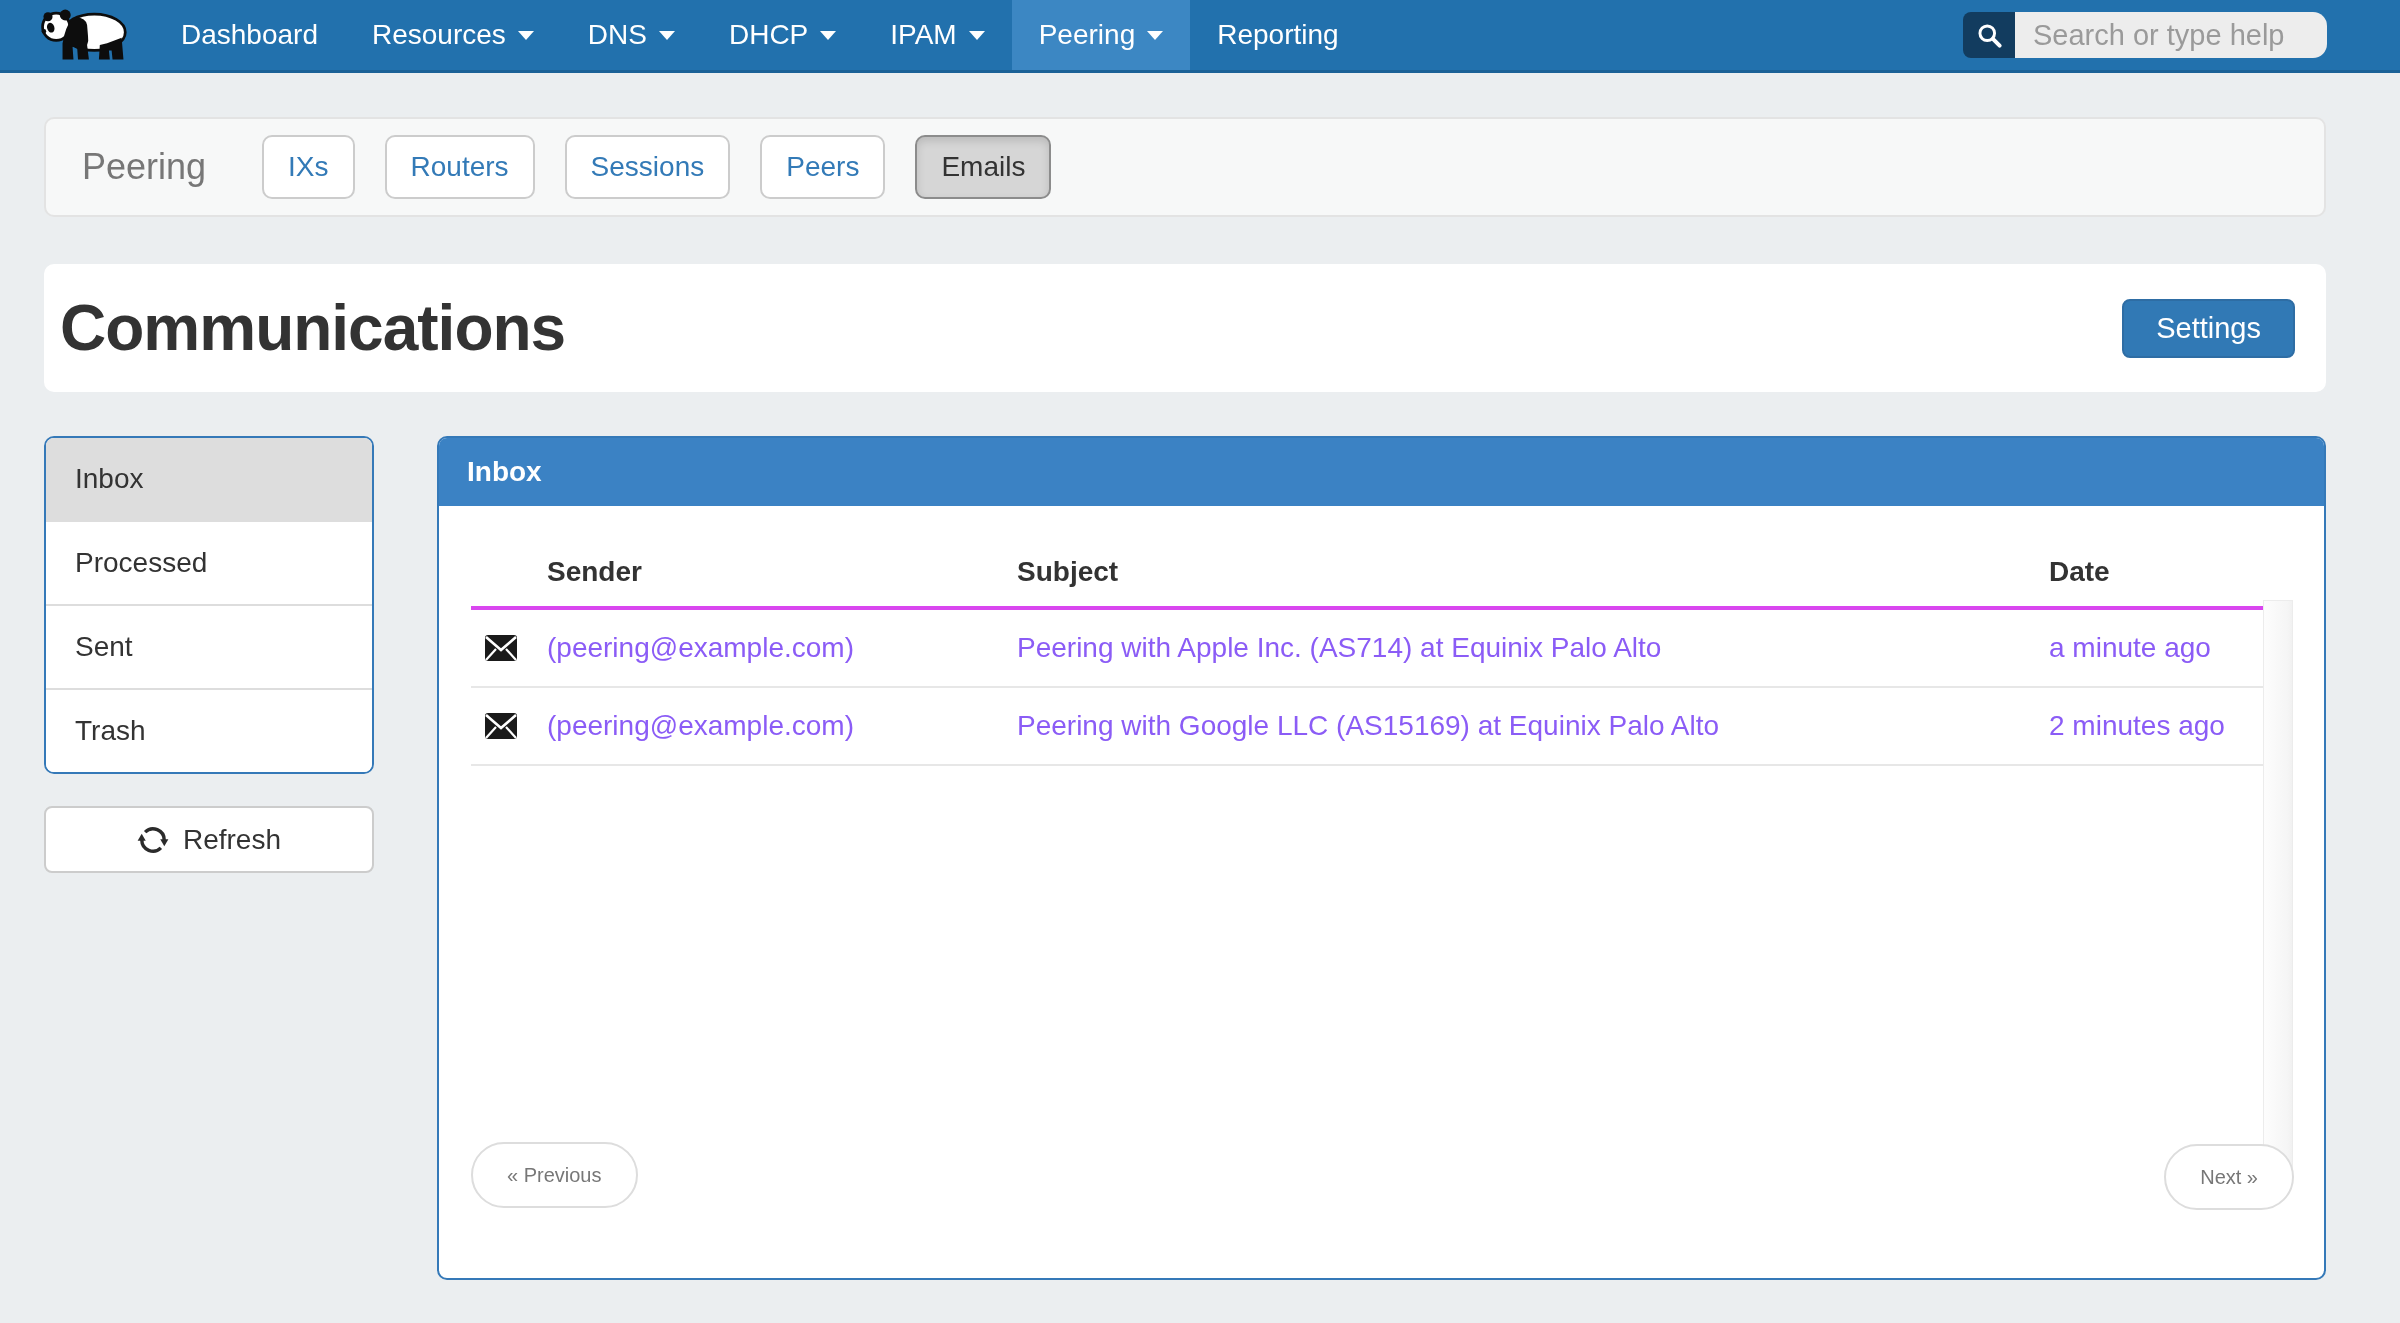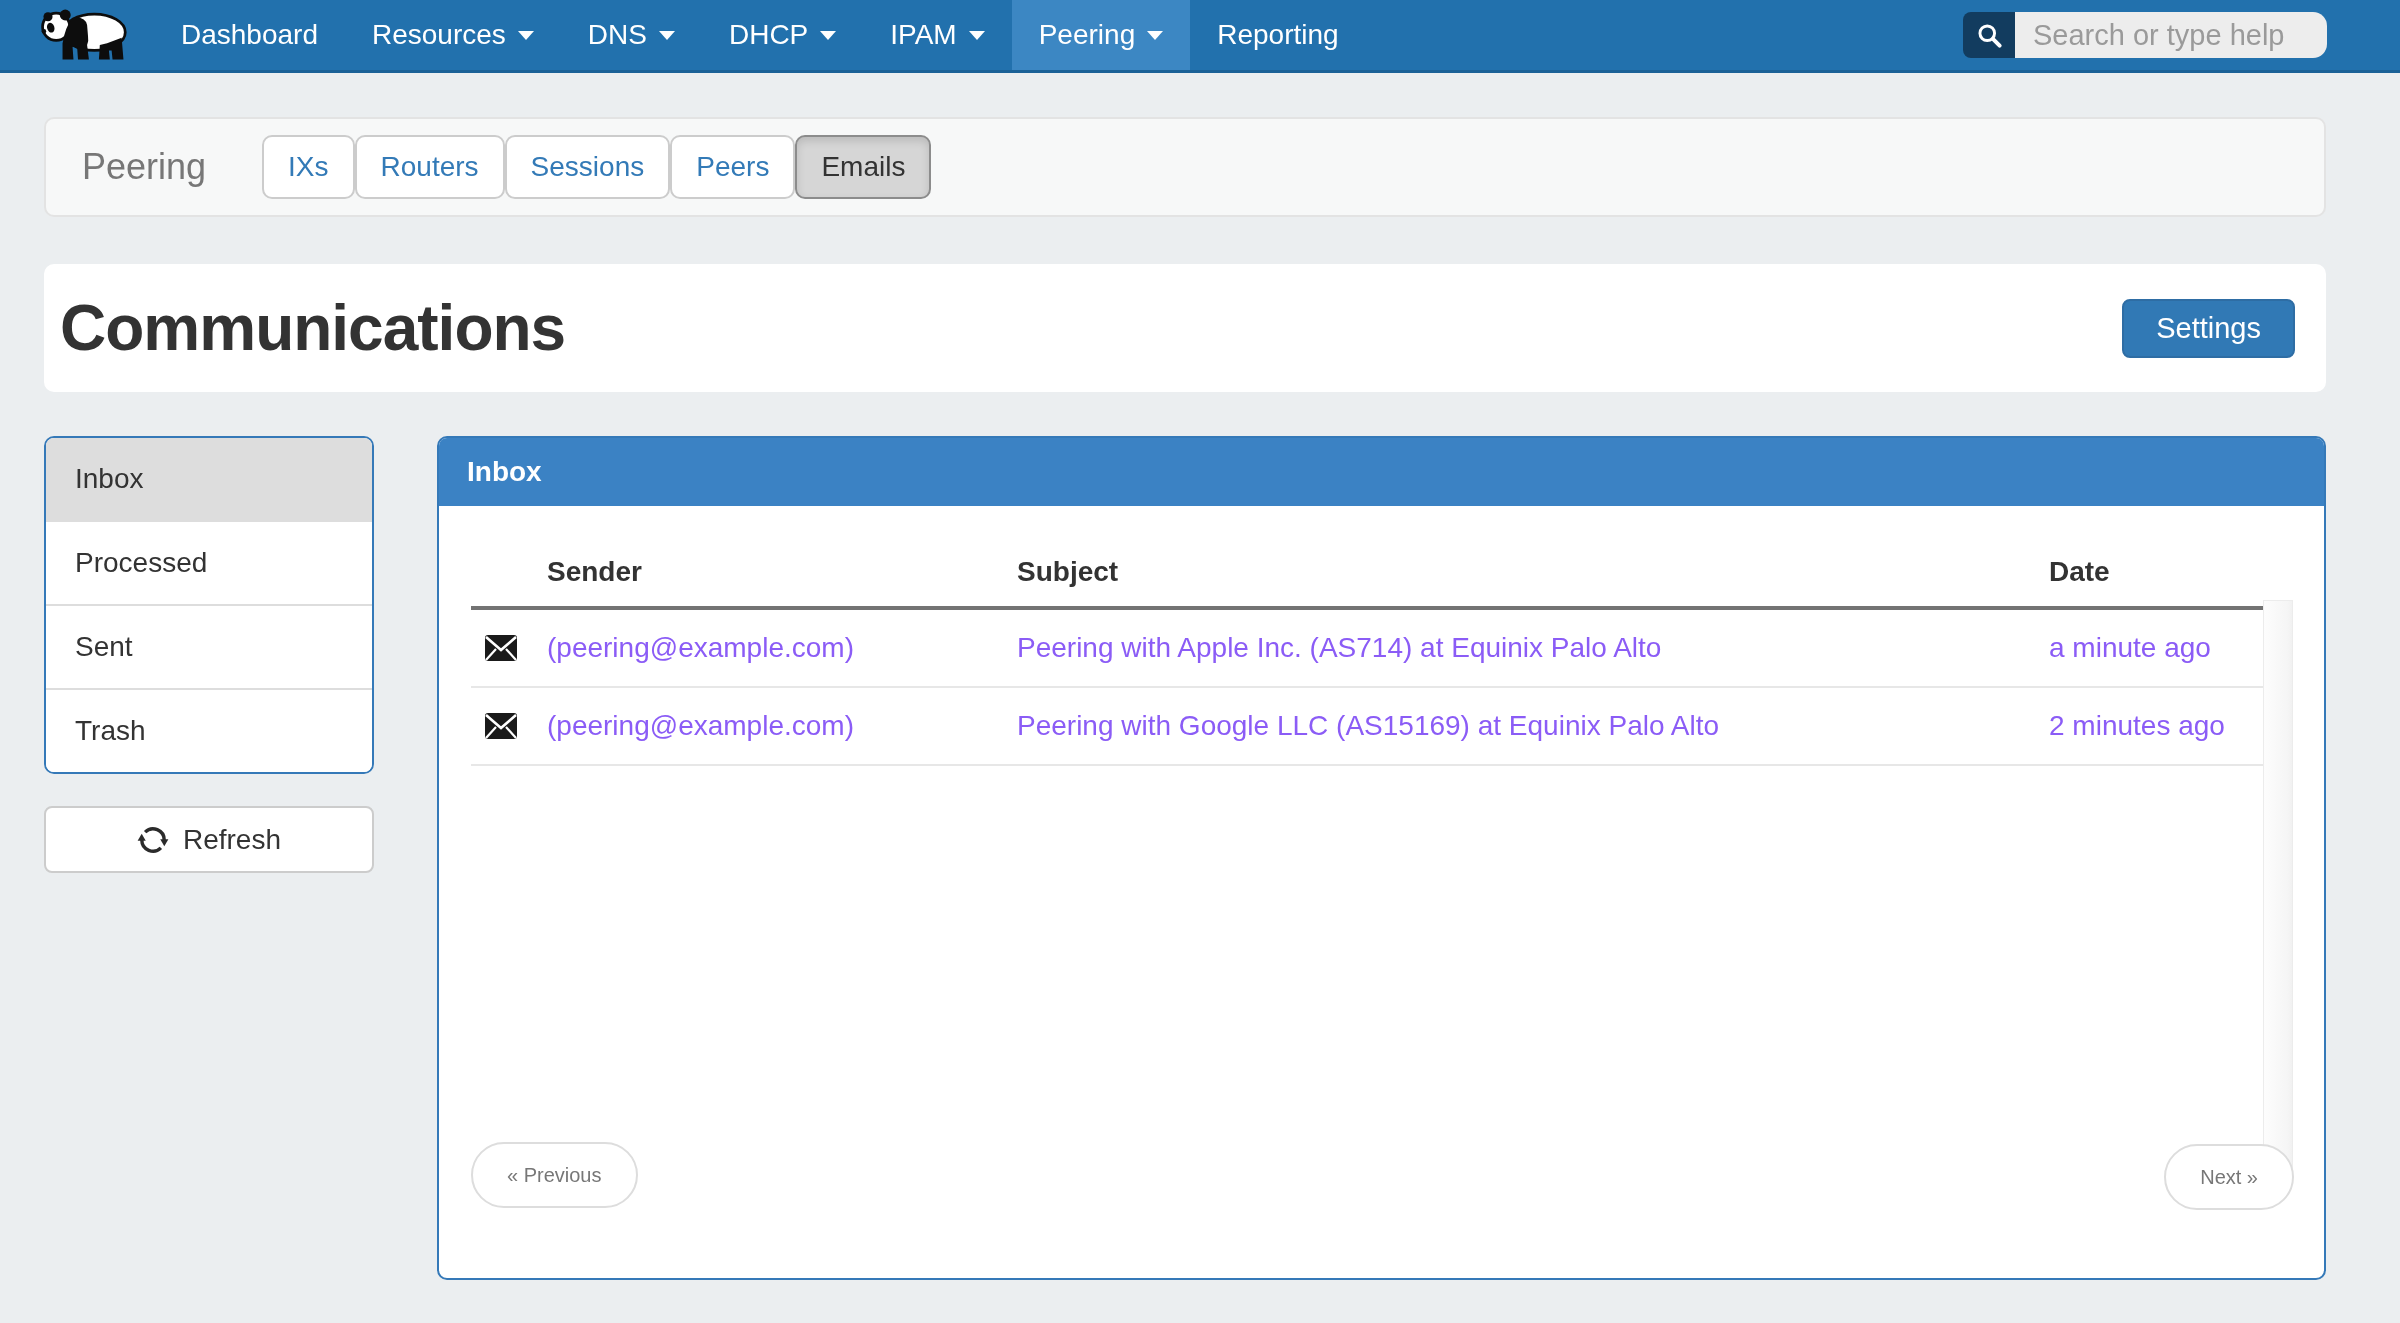--- a/index.html
+++ b/index.html
@@ -44,21 +44,21 @@
   .container { margin:0 74px 0 44px; }
 
   
   .toolbar {
     margin-top:44px; height:100px; background:#f7f8f8;
     border:2px solid #e3e3e3; border-radius:10px;
     display:flex; align-items:center; padding:0 28px;
   }
   .toolbar-title { font-size:36px; color:#777; margin:0 56px 0 8px; }
   .tab-btn {
-    height:64px; padding:0 24px; font-size:28px;
+    margin-right:30px; height:64px; padding:0 24px; font-size:28px;
     color:#337ab7; background:#fff; border:2px solid #ccc; border-radius:10px;
     cursor:pointer; font-family:inherit;
   }
   .tab-btn.active {
     color:#333; background:#d6d6d6; border-color:#8c8c8c;
     box-shadow:inset 0 4px 8px rgba(0,0,0,.13);
   }
 
   
   .page-header {
@@ -94,21 +94,21 @@
     cursor:pointer; font-family:inherit;
   }
 
   
   .inbox-panel { height:844px; position:relative; display:flex; flex-direction:column; }
   .inbox-body { flex:1; padding:26px 58px 0 32px; position:relative; }
   table { width:100%; border-collapse:collapse; table-layout:fixed; }
   col.c-icon { width:76px; } col.c-sender { width:470px; } col.c-subject { width:1032px; }
   th {
     text-align:left; font-size:28px; color:#333; padding:24px 0 18px 0;
-    border-bottom:4px solid #737373;
+    border-bottom:4px solid #d946ef;
   }
   td { font-size:28px; color:#8b5cf6; padding:22px 0; border-bottom:2px solid #e7e7e7; }
   tbody tr { cursor:pointer; }
   .mail-icon { margin-left:14px; display:block; }
 
   .scroll-track {
     position:absolute; top:94px; right:31px; width:30px; height:578px;
     background:linear-gradient(to right,#fdfdfd 0%,#f5f5f5 85%,#f1f1f1 100%);
     border:1px solid #ececec;
   }

